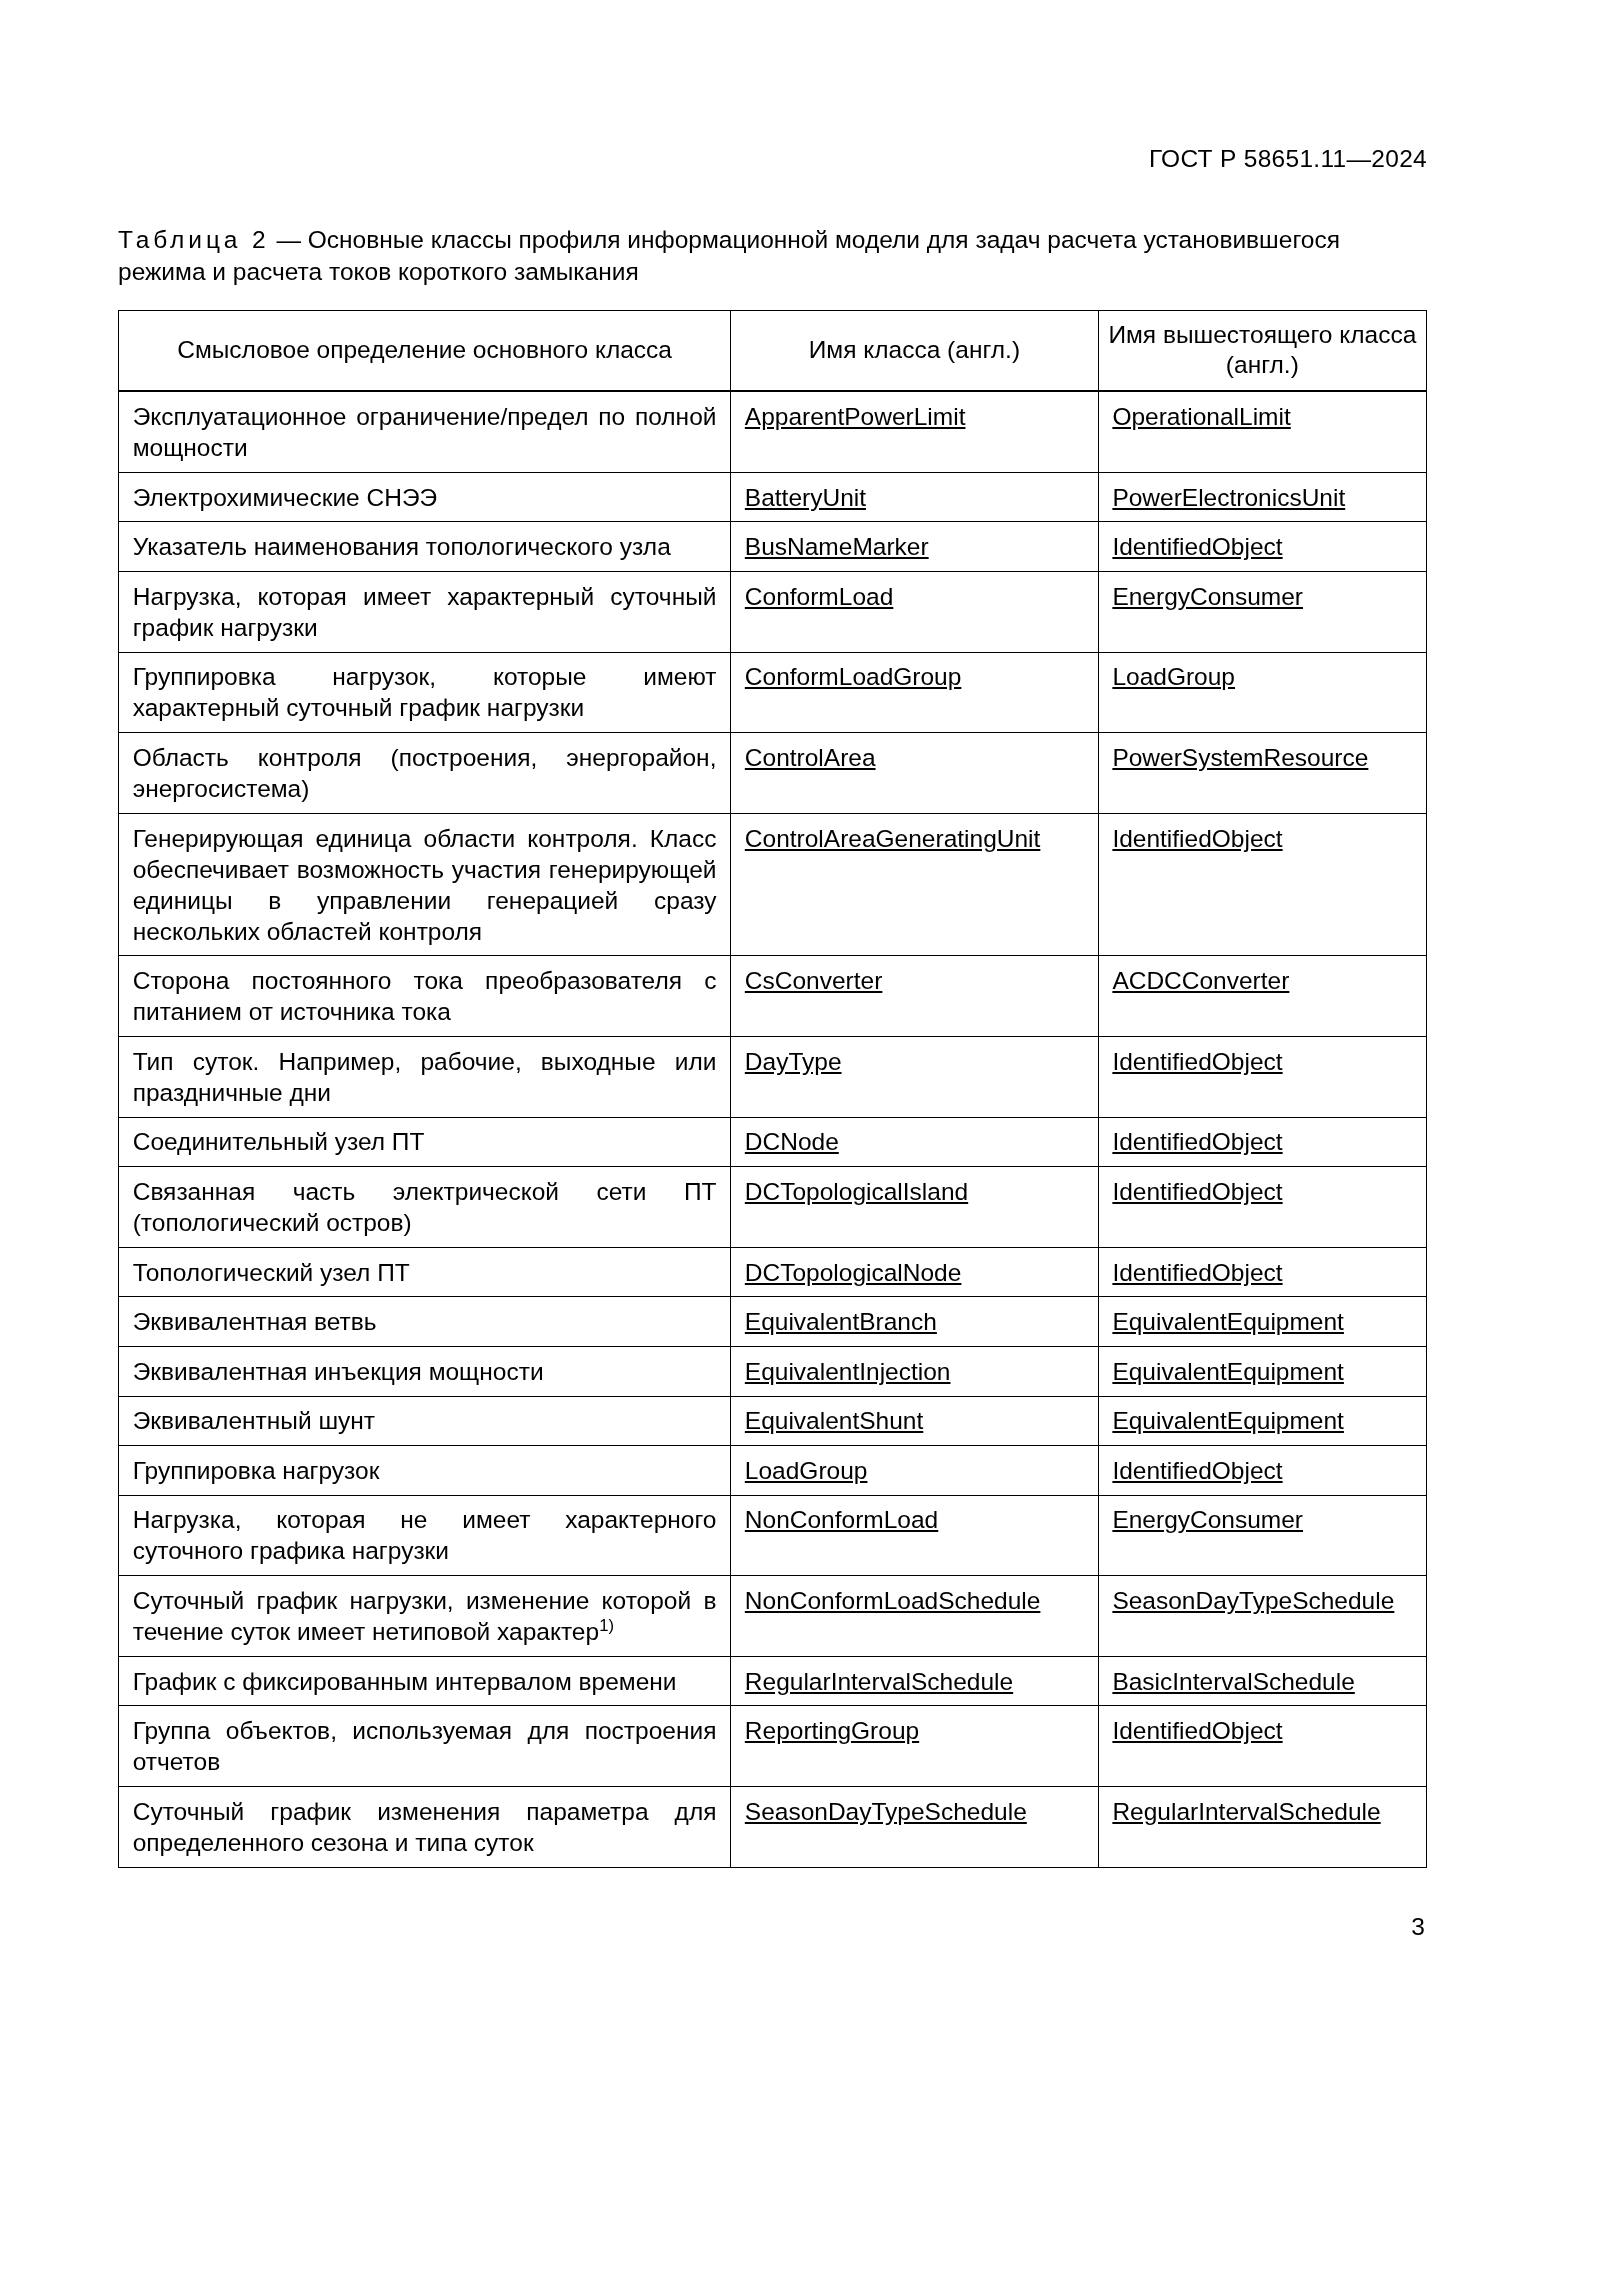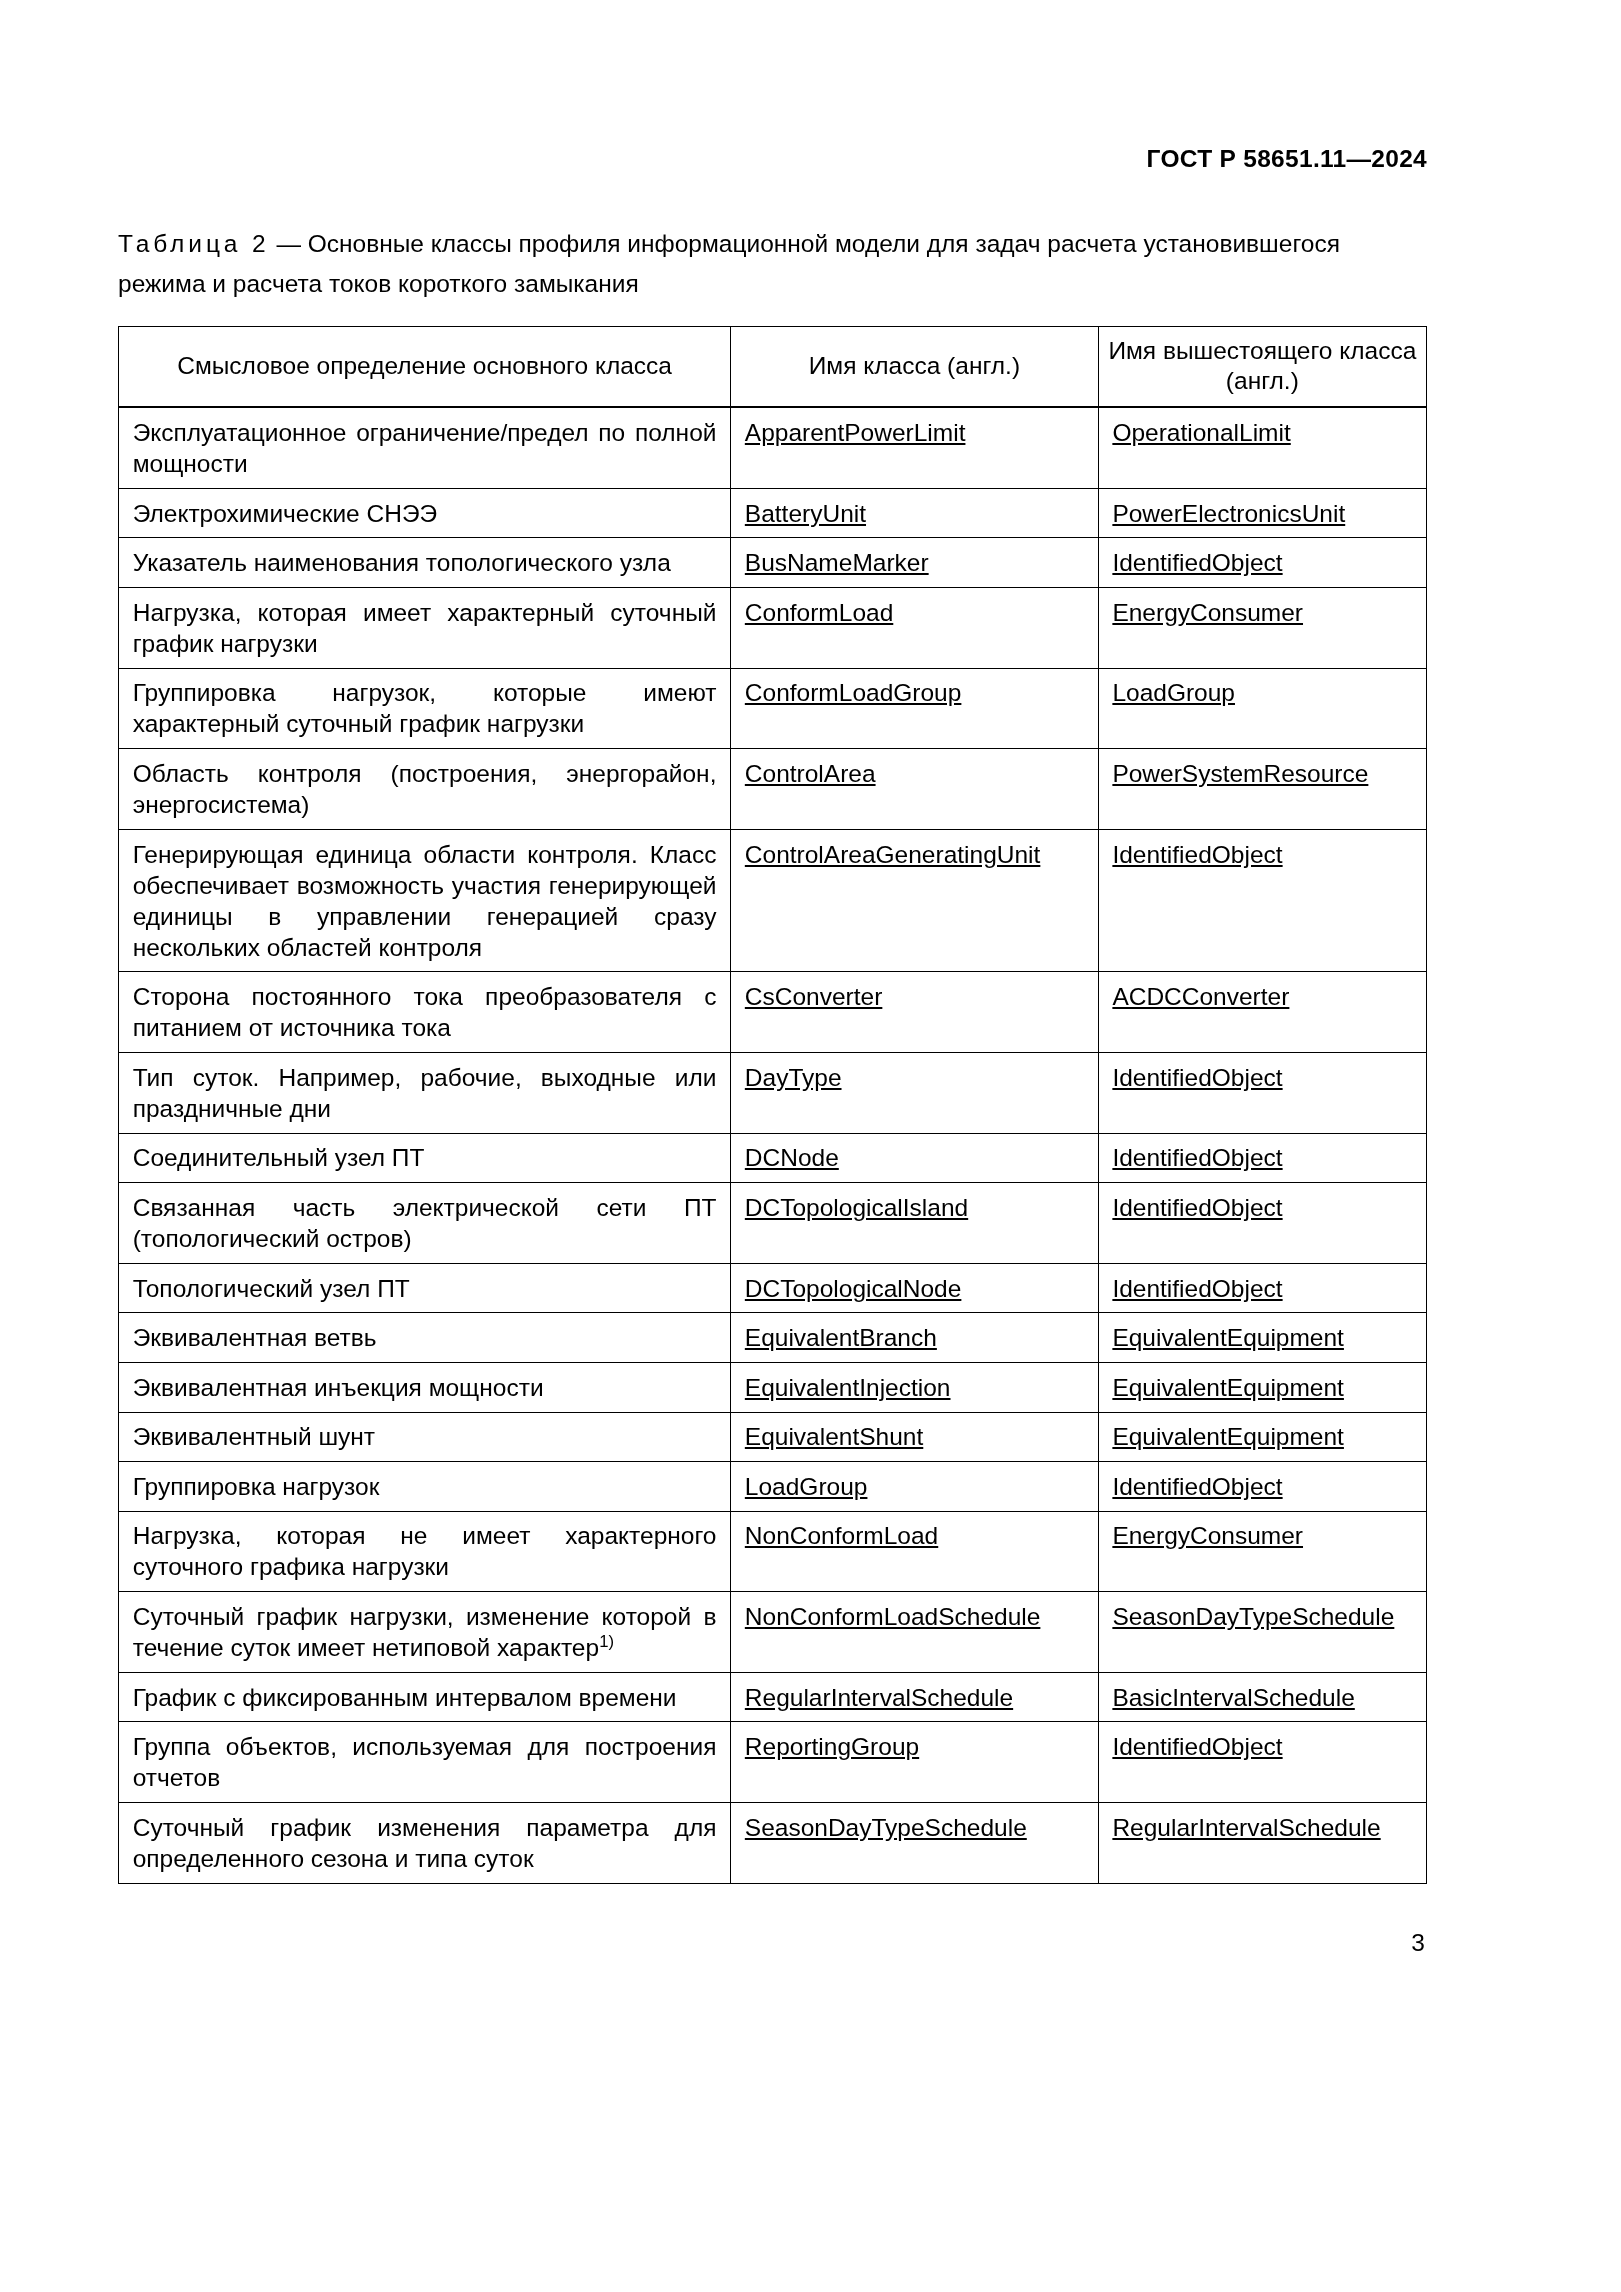--- a/index.html
+++ b/index.html
@@ -13,28 +13,28 @@
   }
   .page {
     position: absolute;
     left: 118px;
     top: 0;
     width: 1309px;
   }
   .doc-header {
     margin-top: 145px;
     text-align: right;
-    font-weight: bold;
+    font-weight: normal;
     font-size: 24.5px;
     letter-spacing: 0.3px;
   }
   .caption {
     margin-top: 51px;
     font-size: 24.5px;
-    line-height: 40px;
+    line-height: 32px;
     text-align: left;
   }
   .caption-label {
     letter-spacing: 3.9px;
   }
   table.gost-table {
     margin-top: 21.6px;
     width: 100%;
     border-collapse: collapse;
     table-layout: fixed;

